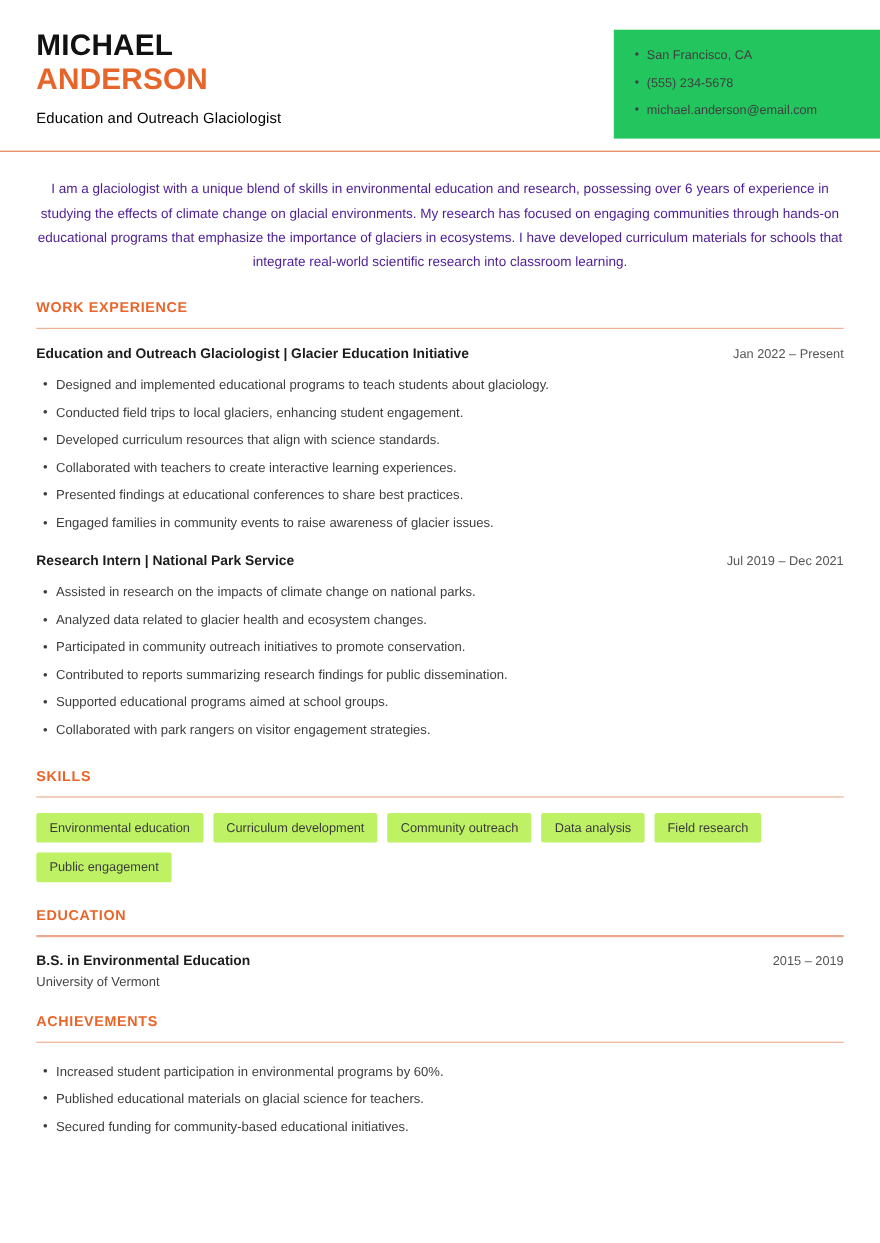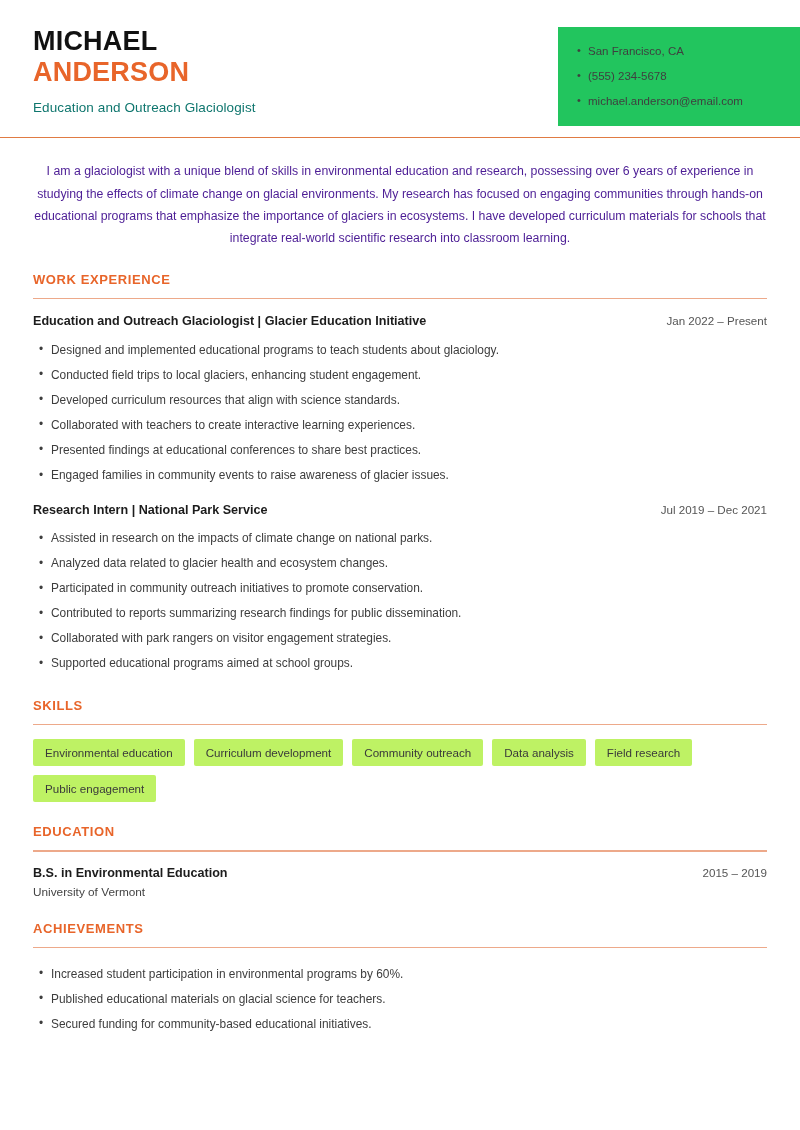--- a/index.html
+++ b/index.html
@@ -42,21 +42,21 @@
   }
   .name-last {
     font-size: 27px;
     font-weight: bold;
     letter-spacing: 0.2px;
     color: #E8652A;
     line-height: 1.16;
   }
   .headline {
     font-size: 13.5px;
-    color: #0f766e;
+    color: #000000;
     margin-top: 11px;
     letter-spacing: 0.1px;
   }
   .contact-box {
     background: #22c55e;
     width: 242px;
     margin-top: 5px;
     padding: 12px 0 12px 0;
     box-sizing: border-box;
   }
@@ -226,22 +226,22 @@
       <div class="entry">
         <div class="entry-head">
           <div class="entry-title">Research Intern | National Park Service</div>
           <div class="entry-date">Jul 2019 – Dec 2021</div>
         </div>
         <ul class="bullets">
           <li>Assisted in research on the impacts of climate change on national parks.</li>
           <li>Analyzed data related to glacier health and ecosystem changes.</li>
           <li>Participated in community outreach initiatives to promote conservation.</li>
           <li>Contributed to reports summarizing research findings for public dissemination.</li>
+          <li>Supported educational programs aimed at school groups.</li>
           <li>Collaborated with park rangers on visitor engagement strategies.</li>
-          <li>Supported educational programs aimed at school groups.</li>
         </ul>
       </div>
     </div>
 
     <div class="section">
       <div class="section-title">SKILLS</div>
       <div class="section-rule"></div>
       <div class="chips">
         <span class="chip">Environmental education</span>
         <span class="chip">Curriculum development</span>

